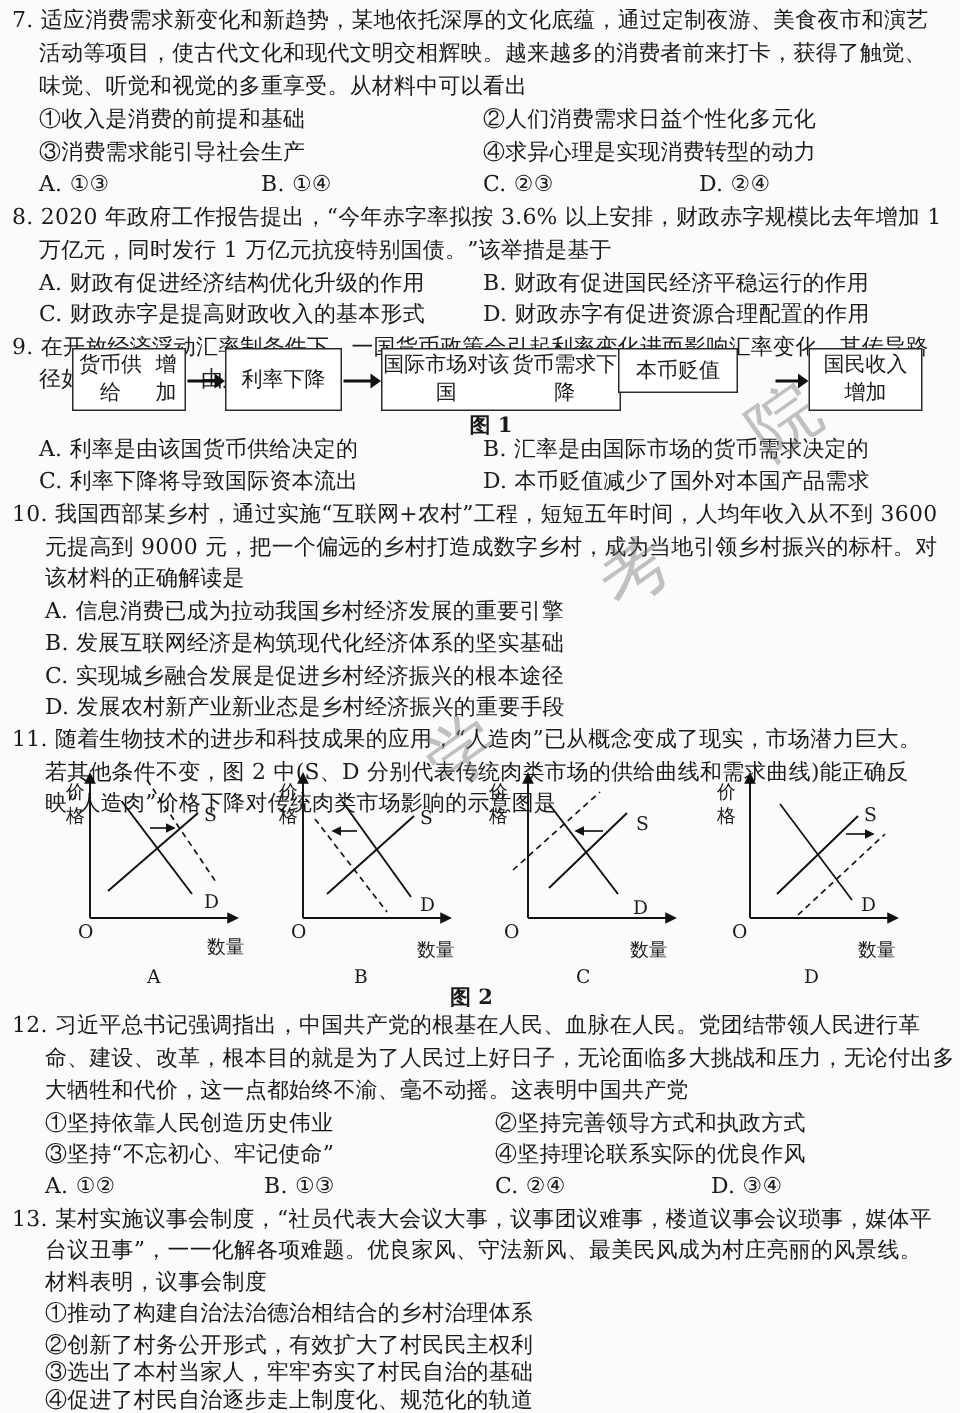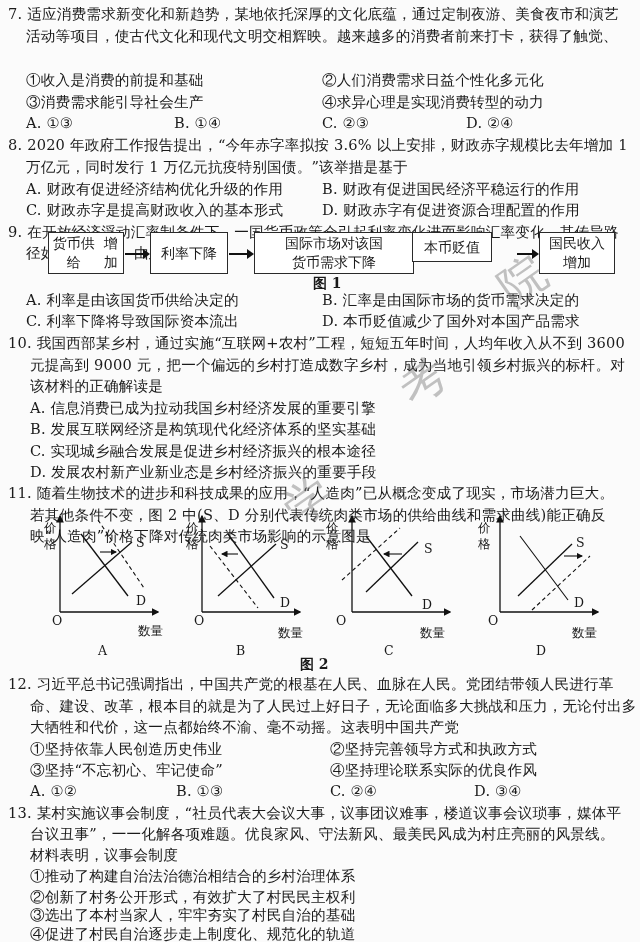--- a/index.html
+++ b/index.html
@@ -29,20 +29,21 @@
   .watermark { position: absolute; color: rgba(120,120,120,0.45); font-size: 46px; font-family: "DejaVu Sans", sans-serif;
                transform: rotate(-35deg); pointer-events: none; }
 </style>
 </head>
 <body>
 
 <div class="page">
 
   <div class="line q" style="top:4px">7. 适应消费需求新变化和新趋势，某地依托深厚的文化底蕴，通过定制夜游、美食夜市和演艺</div>
   <div class="line ind" style="top:26px">活动等项目，使古代文化和现代文明交相辉映。越来越多的消费者前来打卡，获得了触觉、</div>
+  <div class="line ind" style="top:48px">味觉、听觉和视觉的多重享受。从材料中可以看出</div>
   <div class="line ind" style="top:70px">①收入是消费的前提和基础</div>
   <div class="line col2" style="top:70px">②人们消费需求日益个性化多元化</div>
   <div class="line ind" style="top:92px">③消费需求能引导社会生产</div>
   <div class="line col2" style="top:92px">④求异心理是实现消费转型的动力</div>
   <div class="line ind" style="top:113px">A. ①③</div>
   <div class="line optB" style="top:113px">B. ①④</div>
   <div class="line optC" style="top:113px">C. ②③</div>
   <div class="line optD" style="top:113px">D. ②④</div>
 
   <div class="line q" style="top:135px">8. 2020 年政府工作报告提出，“今年赤字率拟按 3.6% 以上安排，财政赤字规模比去年增加 1</div>
@@ -58,21 +59,21 @@
   <div>
     <div class="flow-box" style="left:48px;top:232px;width:76px;height:42px;flex-direction:row">
       <span>货币供给</span>
       <span>增加</span>
     </div>
     <div class="flow-arrow" style="left:125px;top:253px;width:23px"></div>
     <div class="flow-box" style="left:150px;top:232px;width:78px;height:42px">
       <span>利率下降</span>
     </div>
     <div class="flow-arrow" style="left:229px;top:253px;width:23px"></div>
-    <div class="flow-box" style="left:254px;top:232px;width:160px;height:42px;flex-direction:column">
+    <div class="flow-box" style="left:254px;top:232px;width:160px;height:42px;flex-direction:row">
       <span>国际市场对该国</span>
       <span>货币需求下降</span>
     </div>
     <div class="flow-arrow" style="left:415px;top:253px;width:19px"></div>
     <div class="flow-box" style="left:412px;top:232px;width:80px;height:30px">
       <span>本币贬值</span>
     </div>
     <div class="flow-arrow" style="left:517px;top:253px;width:20px"></div>
     <div class="flow-box" style="left:539px;top:232px;width:76px;height:42px;flex-direction:column">
       <span>国民收入</span>

